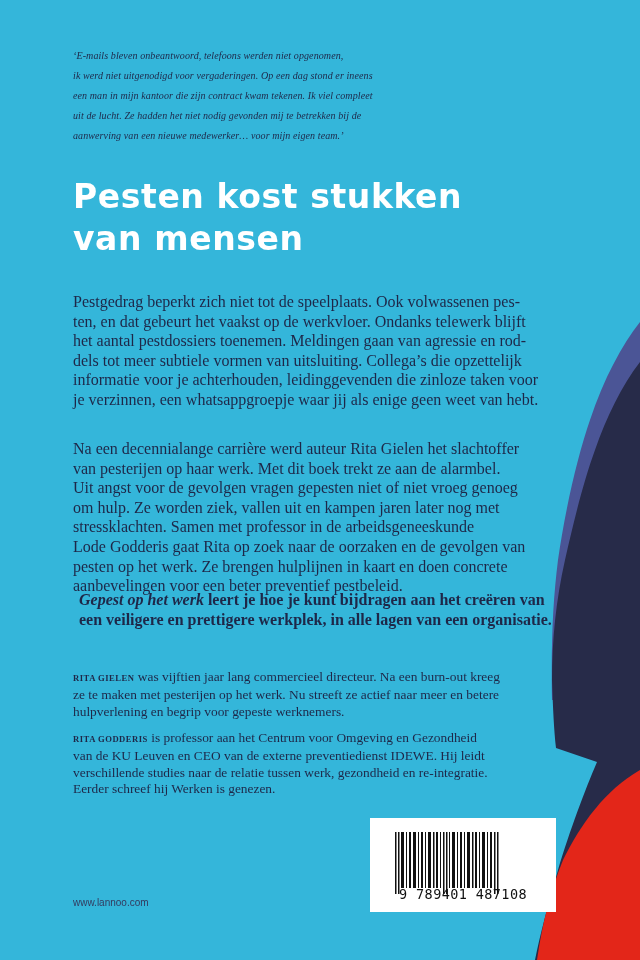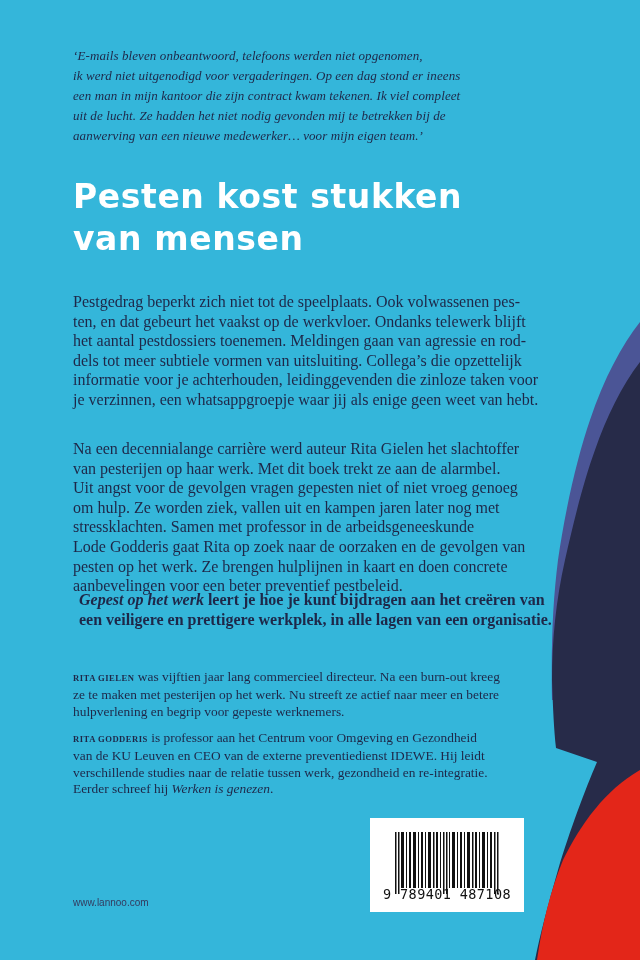--- a/index.html
+++ b/index.html
@@ -6,21 +6,21 @@
     body {
       width: 640px; height: 960px; overflow: hidden; position: relative;
       background: #34b6da;
       font-family: "DejaVu Serif", "Liberation Serif", serif;
       color: #1e2748;
     }
     .shapes { position: absolute; left: 0; top: 0; width: 640px; height: 960px; pointer-events: none; }
     .quote {
       position: absolute; left: 73px; top: 46px; width: 500px;
       font-family: "Liberation Serif", "DejaVu Serif", serif;
-      font-style: italic; font-size: 13px; line-height: 20px; letter-spacing: 0.1px;
+      font-style: italic; font-size: 10px; line-height: 20px; letter-spacing: 0.1px;
       white-space: pre-line;
     }
     .title {
       position: absolute; left: 73px; top: 176px; width: 480px;
       font-family: "DejaVu Sans", "Liberation Sans", sans-serif;
       font-weight: bold; font-size: 33px; line-height: 42px; color: #ffffff;
       letter-spacing: 0.6px; white-space: pre-line; margin: 0;
     }
     .para {
       position: absolute; left: 73px; width: 500px;
@@ -35,24 +35,25 @@
       position: absolute; left: 73px; width: 500px;
       font-family: "Liberation Serif", "DejaVu Serif", serif;
       font-size: 13.4px; line-height: 16.8px; white-space: pre-line; margin: 0;
     }
     .bio1 { top: 669px; }
     .bio2 { top: 730px; }
     .bio .name {
       font-family: Liberation Serif, serif;
       font-weight: bold; font-size: 8.6px; letter-spacing: 0.5px;
     }
-    .bio .it { font-style: italic; }
+    .bio .it { }
     .barcode {
       position: absolute; left: 370px; top: 818px; width: 154px; height: 94px;
       background: #ffffff;
+      padding-left: 32px;
     }
     .barcode svg { position: absolute; left: 0; top: 0; }
     .isbn {
       position: absolute; left: 0; right: 0; top: 68px;
       font-family: "DejaVu Sans Mono", "Liberation Mono", monospace;
       font-size: 13.5px; text-align: center; color: #111;
       letter-spacing: 0.4px;
     }
     .site {
       position: absolute; left: 73px; top: 897px;

